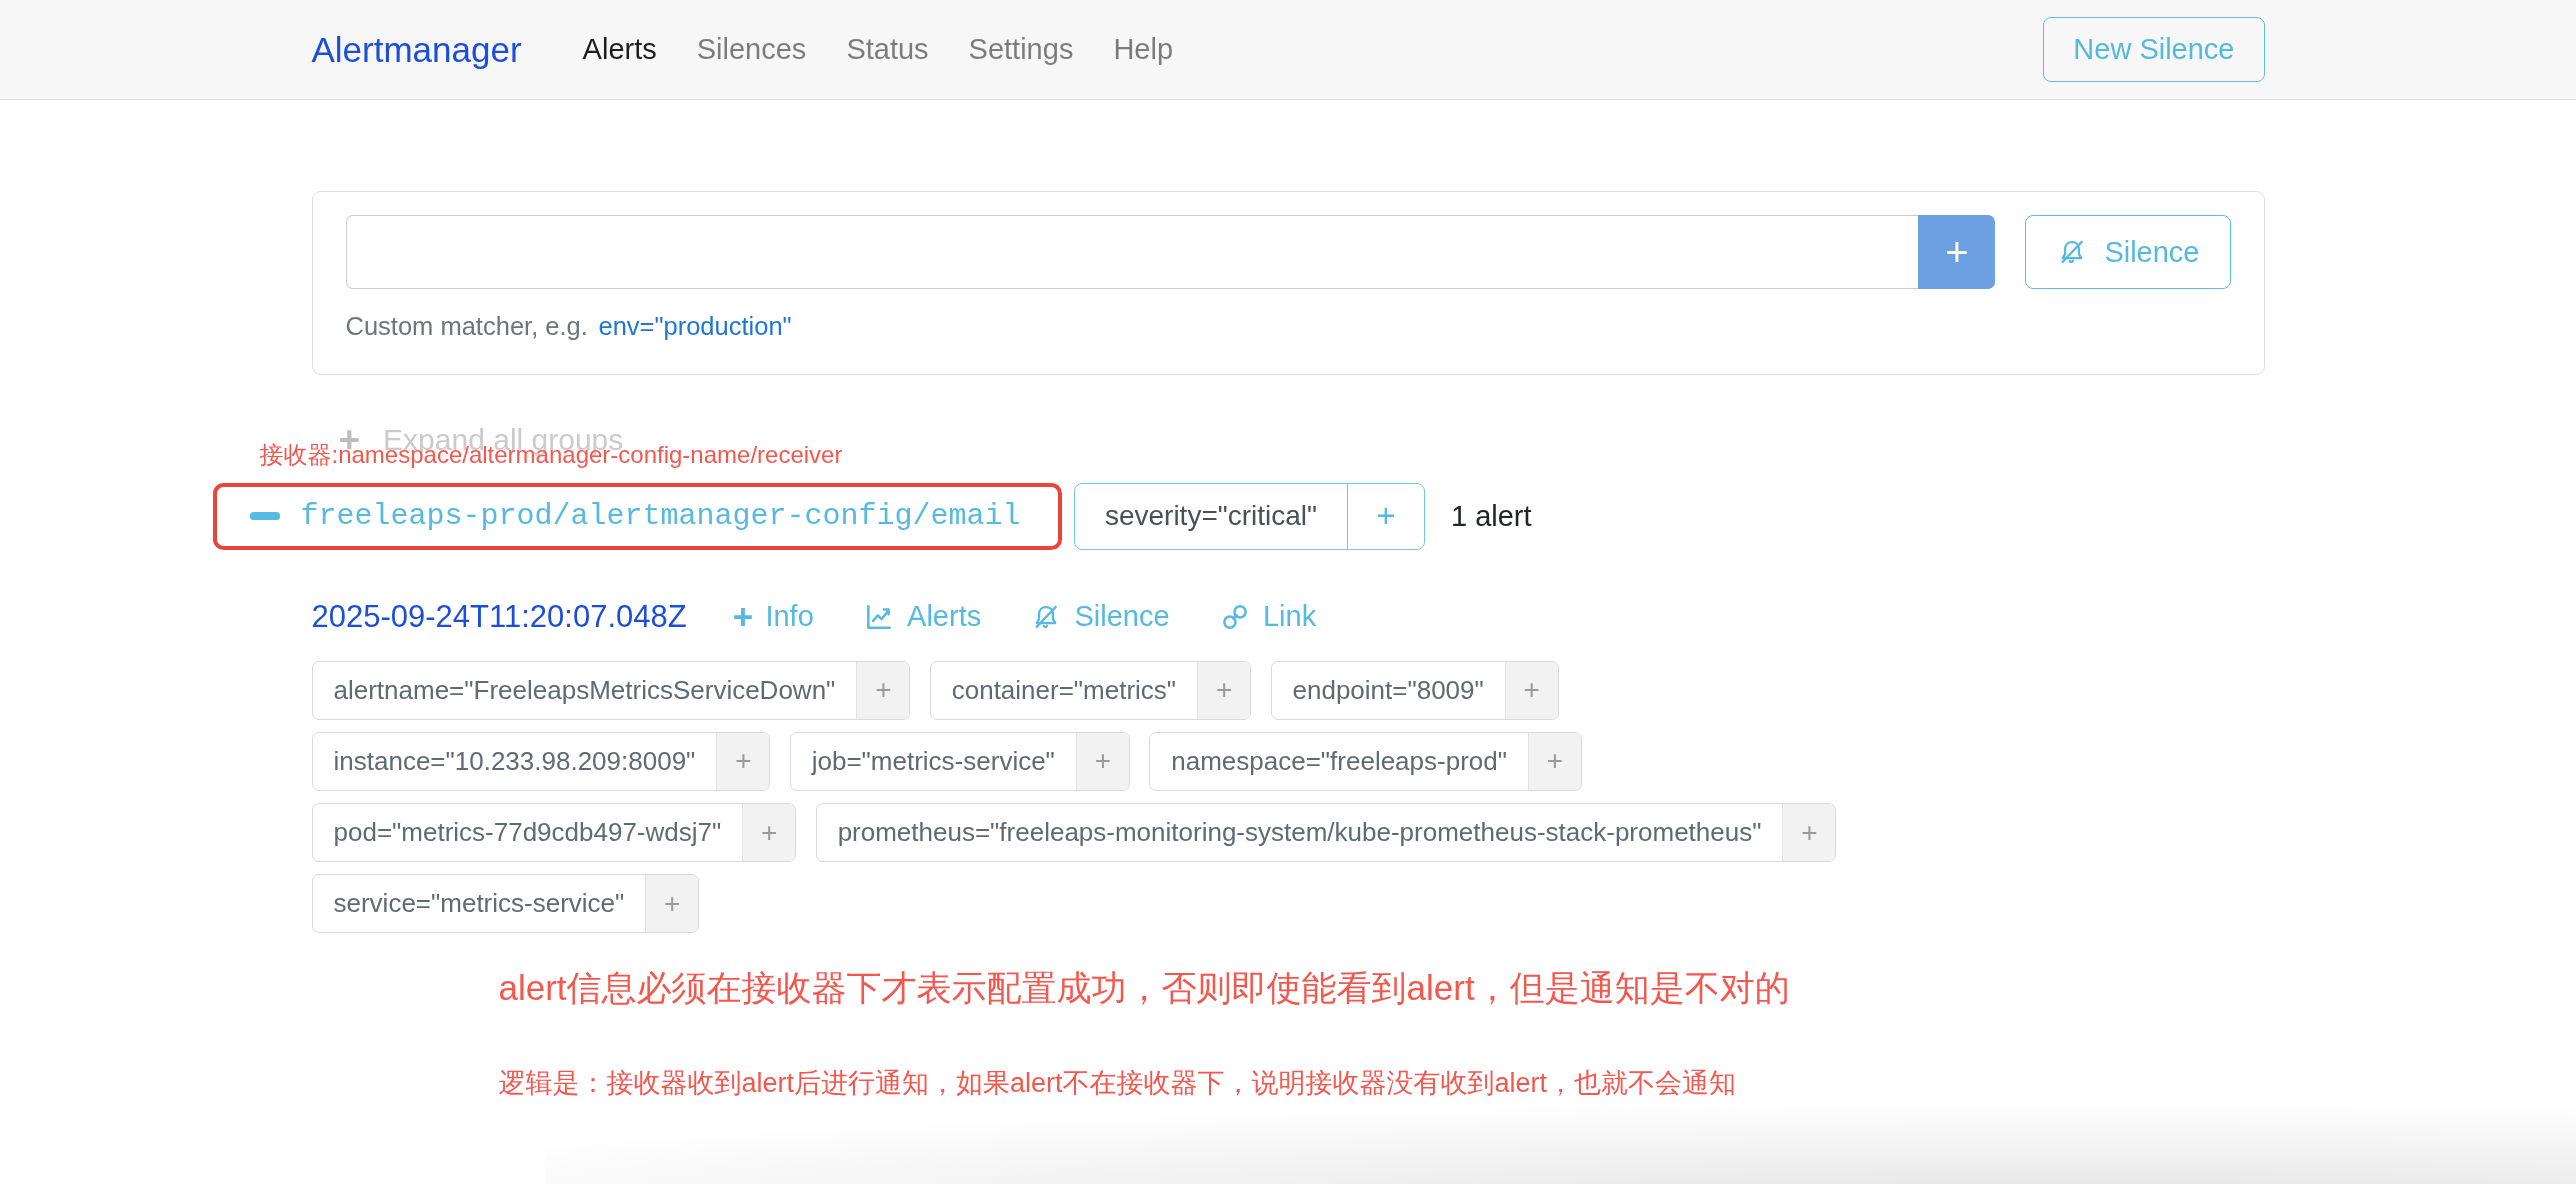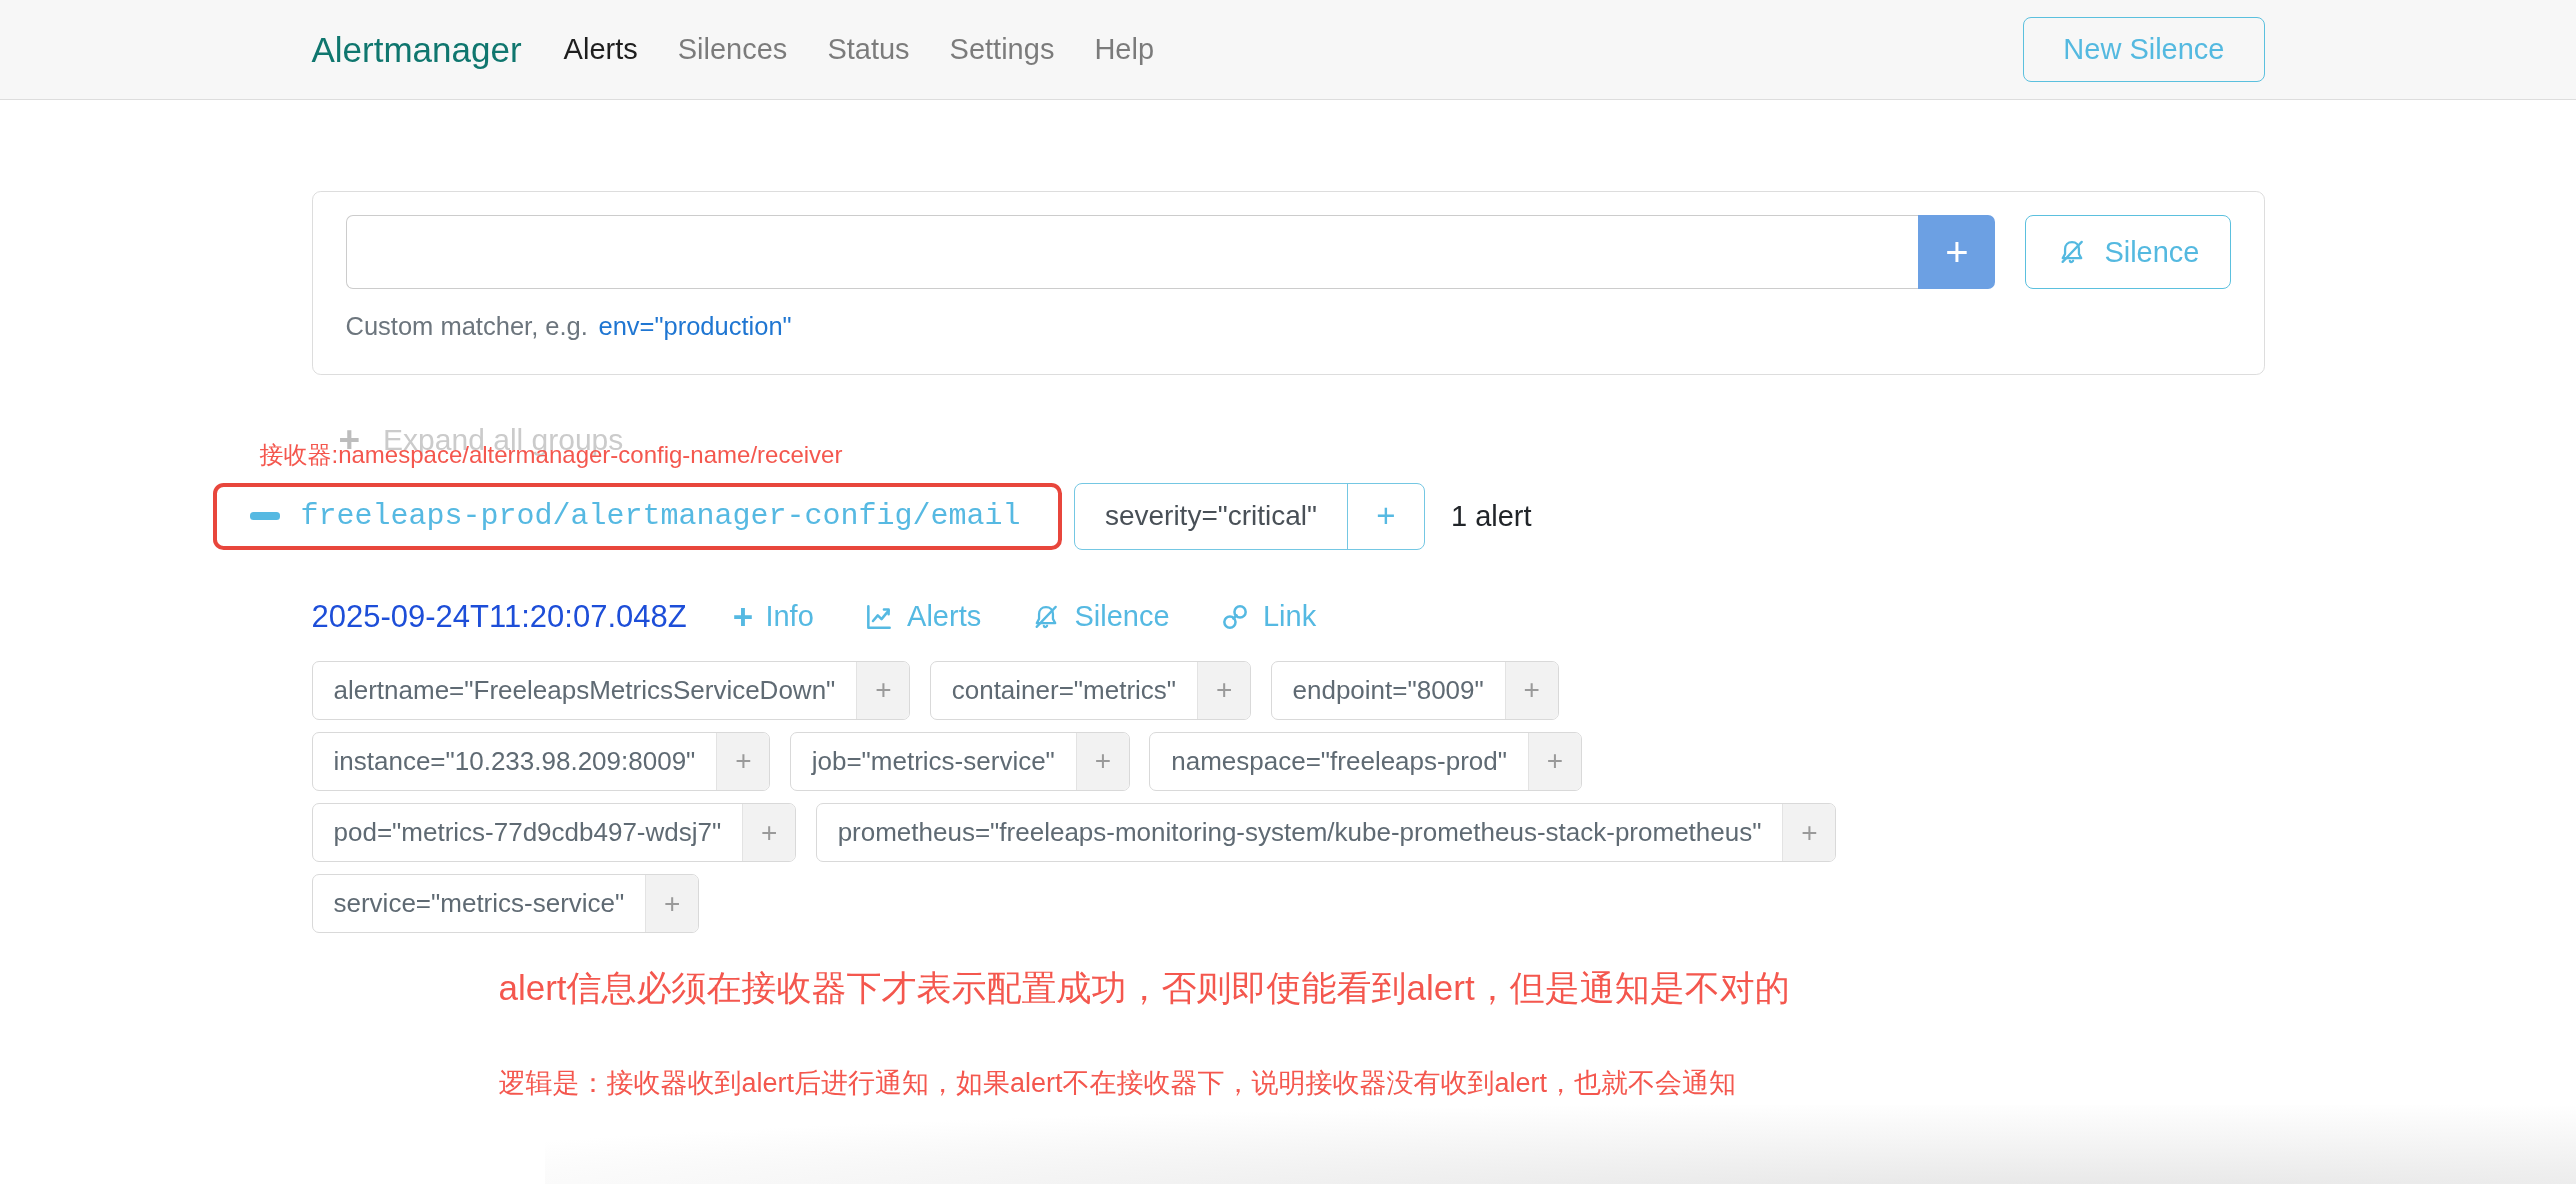--- a/index.html
+++ b/index.html
@@ -5,26 +5,26 @@
   * { margin:0; padding:0; box-sizing:border-box; }
   html,body { width:2576px; height:1184px; background:#fff;
     font-family:"Liberation Sans","DejaVu Sans",sans-serif; color:#212529;
     overflow:hidden; position:relative; }
 
   
   .navbar { height:100px; background:#f7f7f7; border-bottom:1.8px solid #dddddd;
     display:flex; align-items:center; }
   .container { width:1953px; margin:0 auto; }
   .nav-inner { display:flex; align-items:center; }
-  .brand { font-size:35px; font-weight:500; color:#0f766e; margin-right:42px; }
+  .brand { font-size:35px; font-weight:500; color:#1d4ed8; margin-right:61px; }
   .nav-links { display:flex; align-items:center; gap:40px; }
   .nav-link { font-size:29px; color:rgba(0,0,0,.5); cursor:pointer; }
   .nav-link.active { color:rgba(0,0,0,.88); }
   .btn-outline-info { margin-left:auto; font-size:29px; color:#54b9e0;
-    border:1.8px solid #5bc0de; border-radius:8px; padding:15px 39px;
+    border:1.8px solid #5bc0de; border-radius:8px; padding:15px 29px;
     background:transparent; cursor:pointer; font-family:inherit; }
 
   
   .card { margin-top:91px; border:1.8px solid #dddddd; border-radius:8.8px;
     background:#fff; }
   .card-header { background:#f6f7f8; border-bottom:1.8px solid #dddddd;
     border-radius:8px 8px 0 0; height:104px; display:flex; align-items:center;
     padding:0 0 0 33px; }
   .tabs { display:flex; align-self:flex-end; height:76px; }
   .tab { font-size:29px; color:#495057; padding:0 35px; display:flex;

